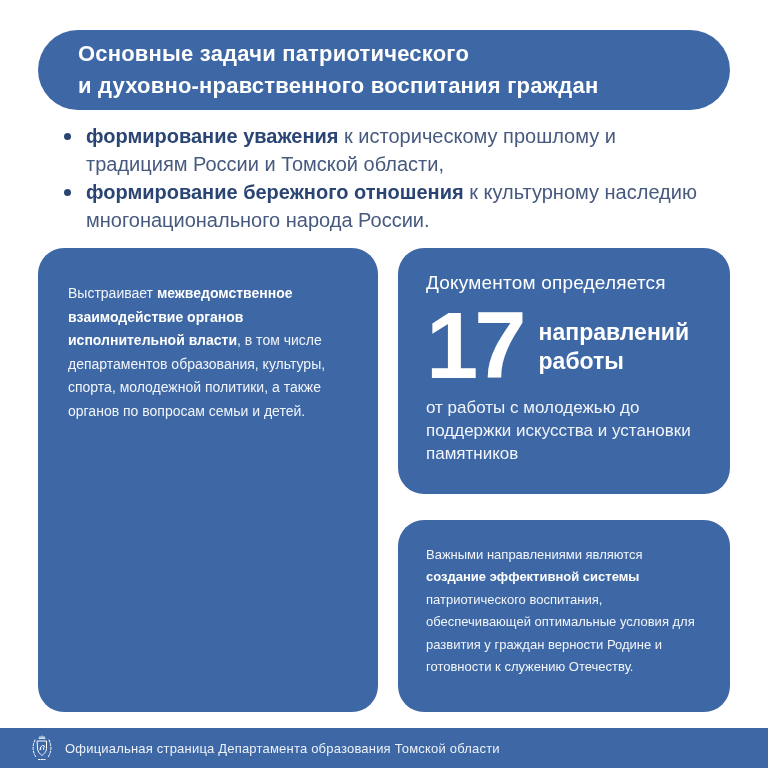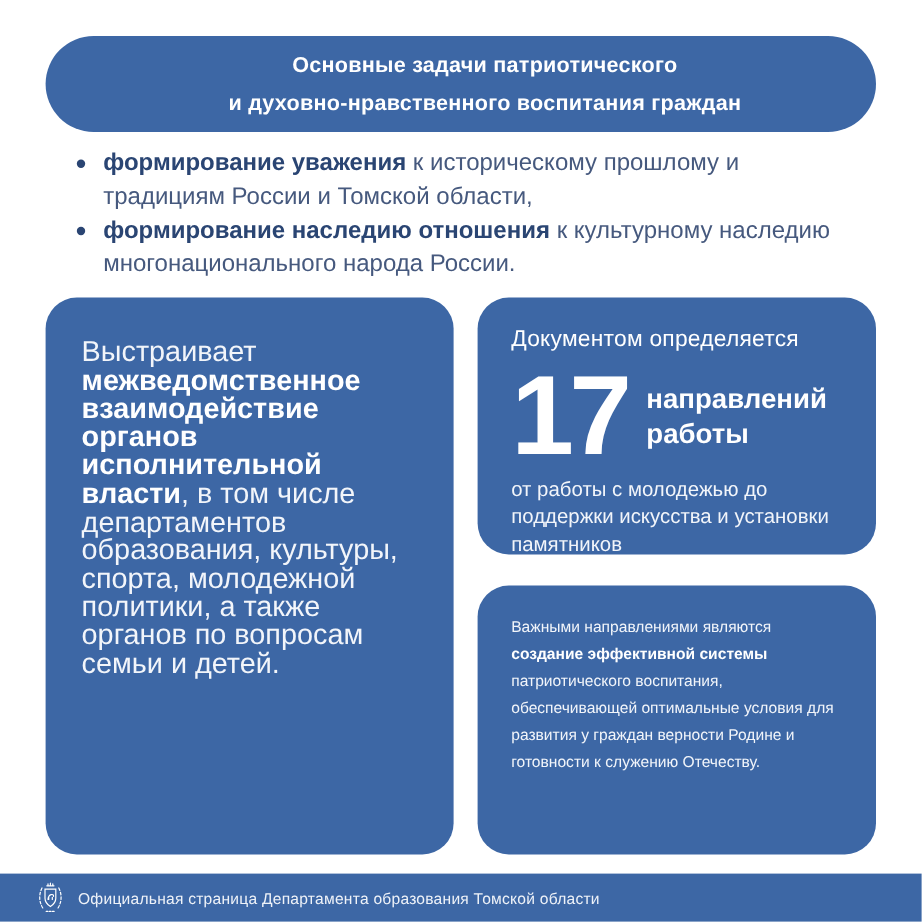--- a/index.html
+++ b/index.html
@@ -15,23 +15,22 @@
     background:var(--background);
     font-family:"Liberation Sans","DejaVu Sans",sans-serif;
     position:relative;
     overflow:hidden;
   }
   
   .banner{
     position:absolute;left:38px;top:30px;width:692px;height:80px;
     background:var(--primary);border-radius:42px;
     color:#fff;display:flex;flex-direction:column;justify-content:center;
-    padding-left:40px;font-weight:bold;font-size:18px;line-height:32px;
+    padding-left:40px;font-weight:bold;font-size:22px;line-height:32px;
     letter-spacing:.2px;
-    text-align:center;
   }
   
   .bullets{
     position:absolute;left:62px;top:122px;width:650px;
     list-style:none;font-size:20px;line-height:28px;color:var(--bullet_text);
   }
   .bullets li{position:relative;padding-left:24px;}
   .bullet-dot{
     position:absolute;left:2px;top:11px;width:7px;height:7px;border-radius:50%;
     background:var(--bullet_bold);
@@ -42,22 +41,22 @@
     position:absolute;left:38px;top:248px;width:692px;height:464px;
     display:flex;gap:20px;
   }
   .col{display:flex;flex-direction:column;}
   .col-left{width:340px;gap:16px;}
   .col-right{width:332px;gap:26px;}
   .card{
     background:var(--primary);border-radius:26px;color:var(--card_text);
   }
   .card-law{height:184px;padding:26px 30px 0 30px;}
-  .card-document{height:214px;padding:24px 26px 0 28px;}
-  .card-interagency{flex:1;padding:34px 44px 18px 30px;font-size:24px;line-height:23.6px;}
+  .card-document{height:246px;padding:24px 26px 0 28px;}
+  .card-interagency{flex:1;padding:34px 44px 18px 30px;font-size:14px;line-height:23.6px;}
   .card-directions{flex:1;padding:24px 26px 16px 28px;font-size:13px;line-height:22.4px;}
   .card-heading{font-size:19px;letter-spacing:.2px;color:#fff;}
   .number-row{display:flex;margin-top:10px;}
   .big-number{
     font-size:94px;font-weight:bold;line-height:76px;letter-spacing:-4px;color:#fff;
   }
   .card-law .number-row{align-items:flex-end;gap:16px;}
   .card-law .unit{font-size:24px;font-weight:bold;margin-bottom:9px;color:#fff;}
   .card-document .number-row{gap:16px;margin-top:14px;}
   .card-document .unit{
@@ -83,21 +82,21 @@
   <div>и духовно-нравственного воспитания граждан</div>
 </div>
 
 <ul class="bullets">
   <li>
     <span class="bullet-dot"></span>
     <b>формирование уважения</b><span> к историческому прошлому и традициям России и Томской области,</span>
   </li>
   <li>
     <span class="bullet-dot"></span>
-    <b>формирование наследию отношения</b><span> к культурному наследию многонационального народа России.</span>
+    <b>формирование бережного отношения</b><span> к культурному наследию многонационального народа России.</span>
   </li>
 </ul>
 
 <div class="cards">
   <div class="col col-left">
 
 
     <div class="card card-interagency">
       <span>Выстраивает </span><b>межведомственное взаимодействие органов исполнительной власти</b><span>, в том числе департаментов образования, культуры, спорта, молодежной политики, а также органов по вопросам семьи и детей.</span>
     </div>

